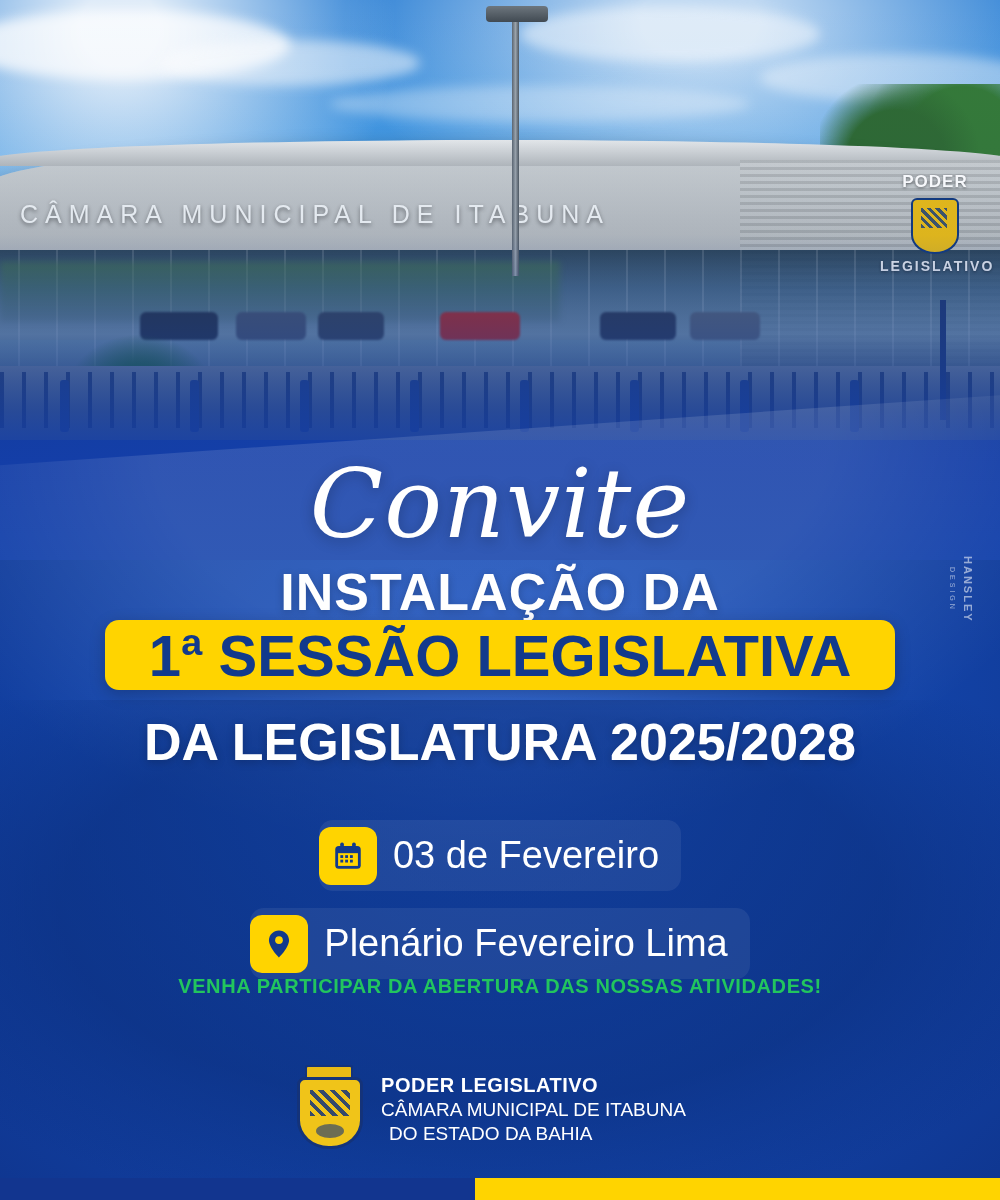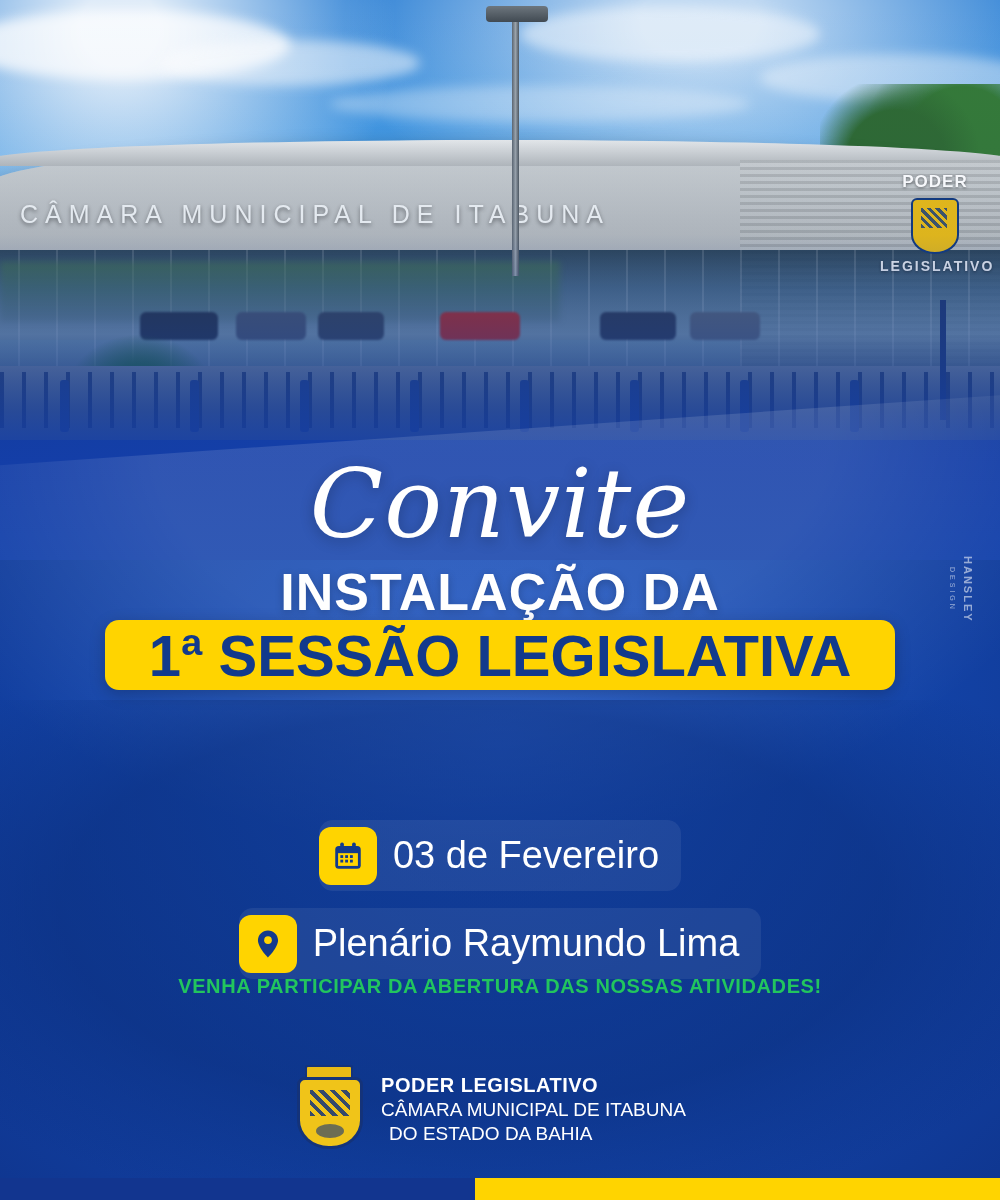--- a/index.html
+++ b/index.html
@@ -323,20 +323,21 @@
   <div class="content">
 
     <div class="convite">Convite</div>
 
     <div class="line-instalacao">INSTALAÇÃO DA</div>
 
     <div class="highlight">
       <span>1ª SESSÃO LEGISLATIVA</span>
     </div>
 
+    <div class="line-legislatura">DA LEGISLATURA 2025/2028</div>
 
     <div class="chips">
       <div class="chip">
         <div class="ic">
           <svg width="34" height="34" viewBox="0 0 24 24" aria-hidden="true">
             <rect x="3" y="5" width="18" height="16" rx="2.5" fill="#123a8c"></rect>
             <rect x="5" y="10" width="14" height="9" fill="#ffd400"></rect>
             <rect x="6.5" y="2.5" width="2.6" height="5" rx="1.2" fill="#123a8c"></rect>
             <rect x="14.9" y="2.5" width="2.6" height="5" rx="1.2" fill="#123a8c"></rect>
             <g fill="#123a8c">
@@ -355,21 +356,21 @@
     </div>
 
     <div class="chips2">
       <div class="chip">
         <div class="ic">
           <svg width="34" height="34" viewBox="0 0 24 24" aria-hidden="true">
             <path d="M12 2.4c-4 0-7.1 3.1-7.1 7 0 5.2 7.1 12.2 7.1 12.2s7.1-7 7.1-12.2c0-3.9-3.1-7-7.1-7z" fill="#123a8c"></path>
             <circle cx="12" cy="9.3" r="2.7" fill="#ffd400"></circle>
           </svg>
         </div>
-        <div class="tx">Plenário Raymundo Lima</div>
+        <div class="tx">Plenário Fevereiro Lima</div>
       </div>
     </div>
 
     <div class="cta">VENHA PARTICIPAR DA ABERTURA DAS NOSSAS ATIVIDADES!</div>
 
     <div class="footer">
       <div class="crest">
         <div class="crest-crown"></div>
         <div class="crest-shield"></div>
       </div>

